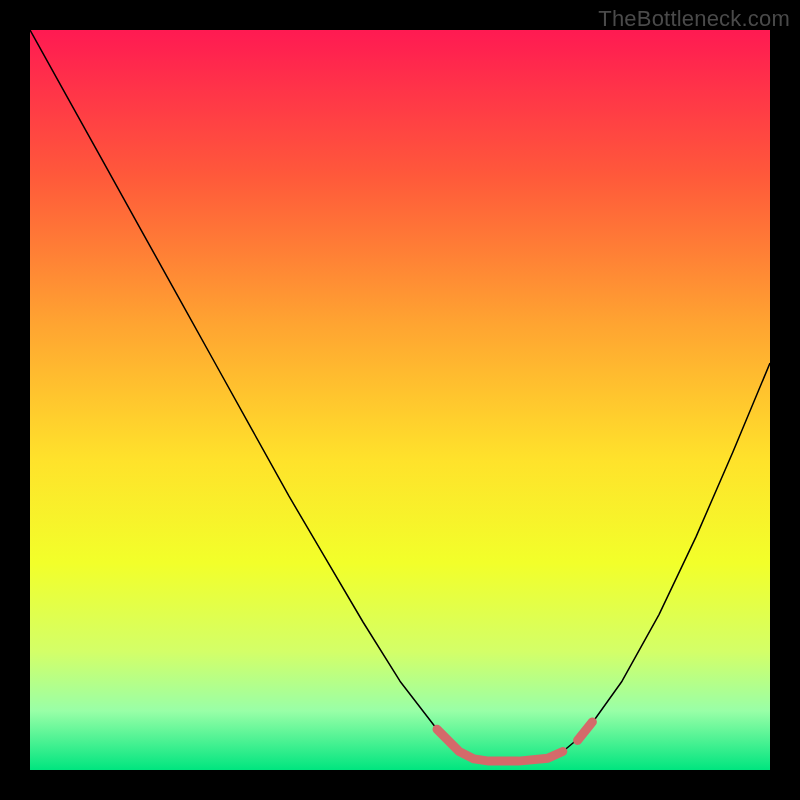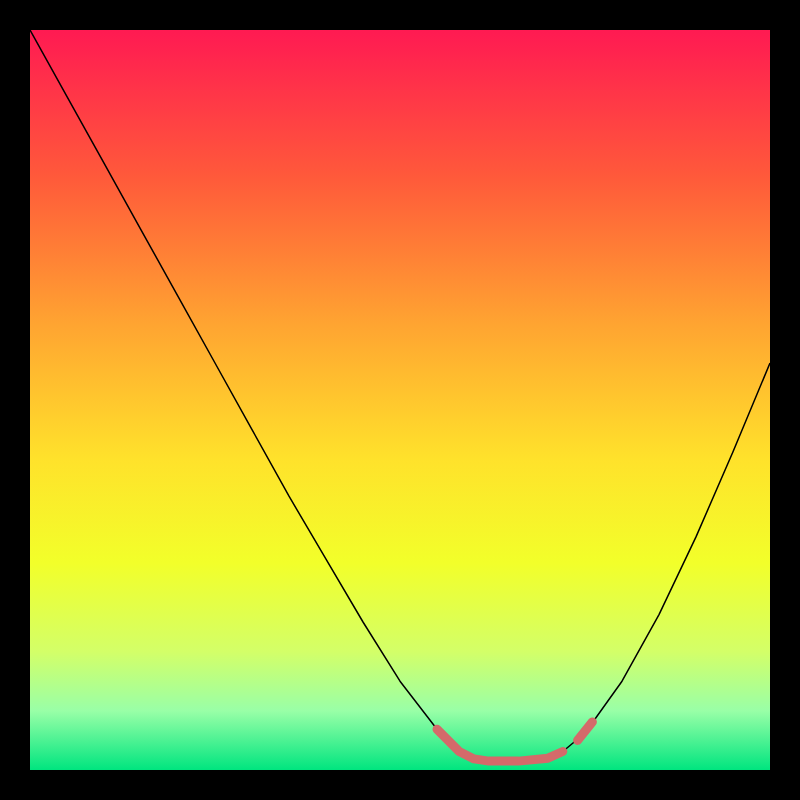--- a/index.html
+++ b/index.html
@@ -32,20 +32,21 @@
     color: #4a4a4a;
     font-weight: 500;
     letter-spacing: 0.2px;
   }
   svg { display: block; }
 </style>
 </head>
 <body>
 
 <div class="chart-wrap">
+  <div class="watermark">TheBottleneck.com</div>
   <div class="plot-area">
     <svg id="chart-svg" width="740" height="740" viewBox="0 0 740 740">
       <defs>
         <linearGradient id="bg-grad" x1="0" y1="0" x2="0" y2="1">
             <stop offset="0%" stop-color="#ff1a52"></stop>
             <stop offset="20%" stop-color="#ff5a3a"></stop>
             <stop offset="40%" stop-color="#ffa531"></stop>
             <stop offset="57.99999999999999%" stop-color="#ffe22b"></stop>
             <stop offset="72%" stop-color="#f2ff2a"></stop>
             <stop offset="84%" stop-color="#d3ff68"></stop>

